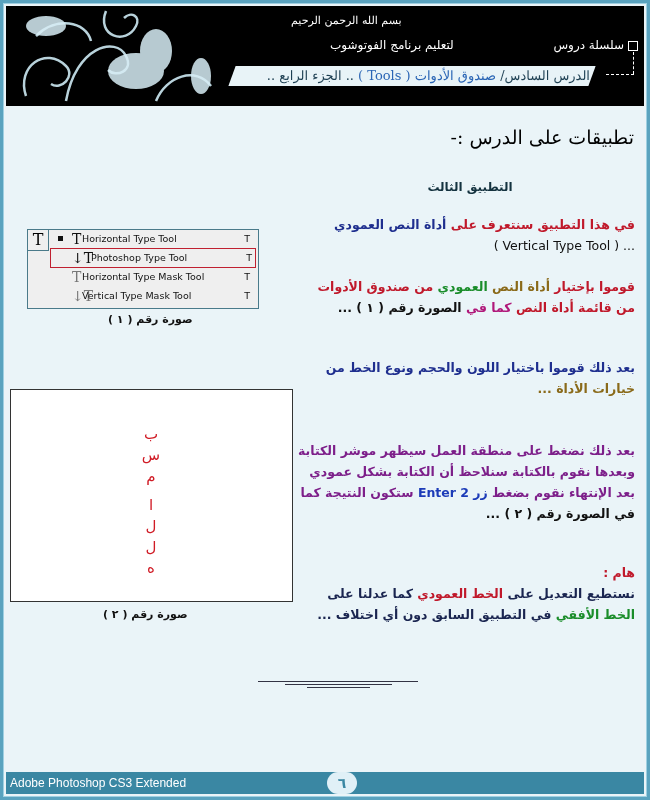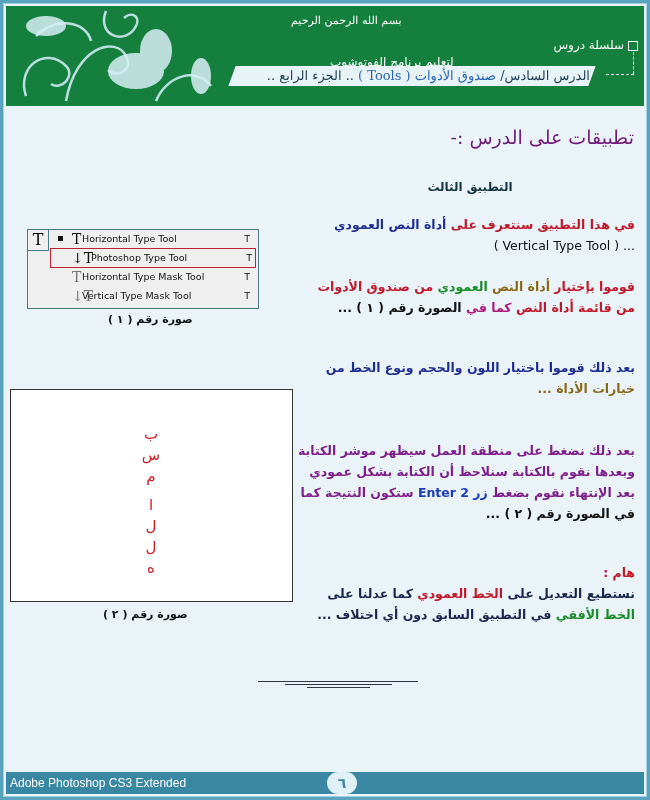--- a/index.html
+++ b/index.html
@@ -1,29 +1,29 @@
 <!DOCTYPE html>
 <html><head>
 <meta charset="utf-8">
 <style>
   html, body { margin:0; padding:0; }
   body { width:650px; height:800px; background:#5aa3bf; position:relative; overflow:hidden; font-family:"DejaVu Sans", sans-serif; }
   .frame { position:absolute; left:3px; top:3px; width:642px; height:792px; background:#eaf4f8; border:1px solid #9fd0e2; }
-  .header { position:absolute; left:6px; top:6px; width:638px; height:100px; background:#15803d; }
+  .header { position:absolute; left:6px; top:6px; width:638px; height:100px; background:#000000; }
   .ornament { position:absolute; left:0; top:0; }
   .basmala { position:absolute; left:285px; top:8px; color:#fff; font-size:11px; direction:rtl; font-family:"DejaVu Serif", serif; }
   .series { position:absolute; right:26px; top:38px; color:#fff; font-size:12px; direction:rtl;text-align:right; }
-  .series-sub { position:absolute; left:330px; top:55px; color:#fff; font-size:12px; direction:rtl; }
+  .series-sub { position:absolute; left:330px; top:38px; color:#fff; font-size:12px; direction:rtl; }
   .sq-icon { position:absolute; right:12px; top:41px; width:8px; height:8px; border:1.5px solid #fff; }
   .dash-v { position:absolute; right:16px; top:52px; height:22px; border-left:1px dashed #fff; }
   .dash-h { position:absolute; right:16px; top:74px; width:28px; border-top:1px dashed #fff; }
   .crumb { position:absolute; left:232px; top:66px; width:360px; height:20px; background:#e8f3f7; transform:skewX(-20deg); }
   .crumb-text { position:absolute; left:240px; top:68px; width:350px; direction:rtl; font-size:13px; color:#1d3f52; font-family:"DejaVu Serif", serif; white-space:nowrap; }
   .crumb-text .blue { color:#2a65b5; }
-  .section-title { position:absolute; right:16px; top:126px; color:#701a75; font-size:19px; direction:rtl; font-family:"DejaVu Serif", serif; }
+  .section-title { position:absolute; right:16px; top:126px; color:#000000; font-size:19px; direction:rtl; font-family:"DejaVu Serif", serif; }
   .subtitle { position:absolute; left:425px; top:180px; width:90px; text-align:center; font-size:12px; font-weight:bold; color:#14323f; direction:rtl; }
   .para { position:absolute; right:15px; width:340px; direction:rtl; font-size:12.5px; font-weight:bold; line-height:21px; text-align:right; }
   .c-red { color:#c0192b; } .c-navy { color:#1f2f8f; } .c-green { color:#1a8d2a; } .c-olive { color:#8a6a1a;margin-top:35px; }
   .c-purple { color:#7d1f8a; } .c-black { color:#111; } .c-blue { color:#1c3bb8; } .c-dark { color:#1a2550;text-align:right; } .c-magenta { color:#b0187a; }
   .ltr { direction:ltr; unicode-bidi:embed; font-weight:normal; }
   .menu { position:absolute; left:27px; top:229px; width:230px; height:78px; border:1px solid #4a7a8a; background:#efefef; }
   .menu-t { position:absolute; left:27px; top:229px; width:20px; height:20px; border:1px solid #4a7a8a; background:#efefef; font-family:"DejaVu Serif", serif; font-size:16px; text-align:center; line-height:20px; }
   .mi { position:absolute; left:48px; width:208px; height:18px; font-size:9.5px; color:#111; }
   .mi .glyph { position:absolute; left:24px; top:1px; font-family:"DejaVu Serif", serif; font-size:14px; line-height:16px; }
   .mi .lbl { position:absolute; left:34px; top:3px; }

